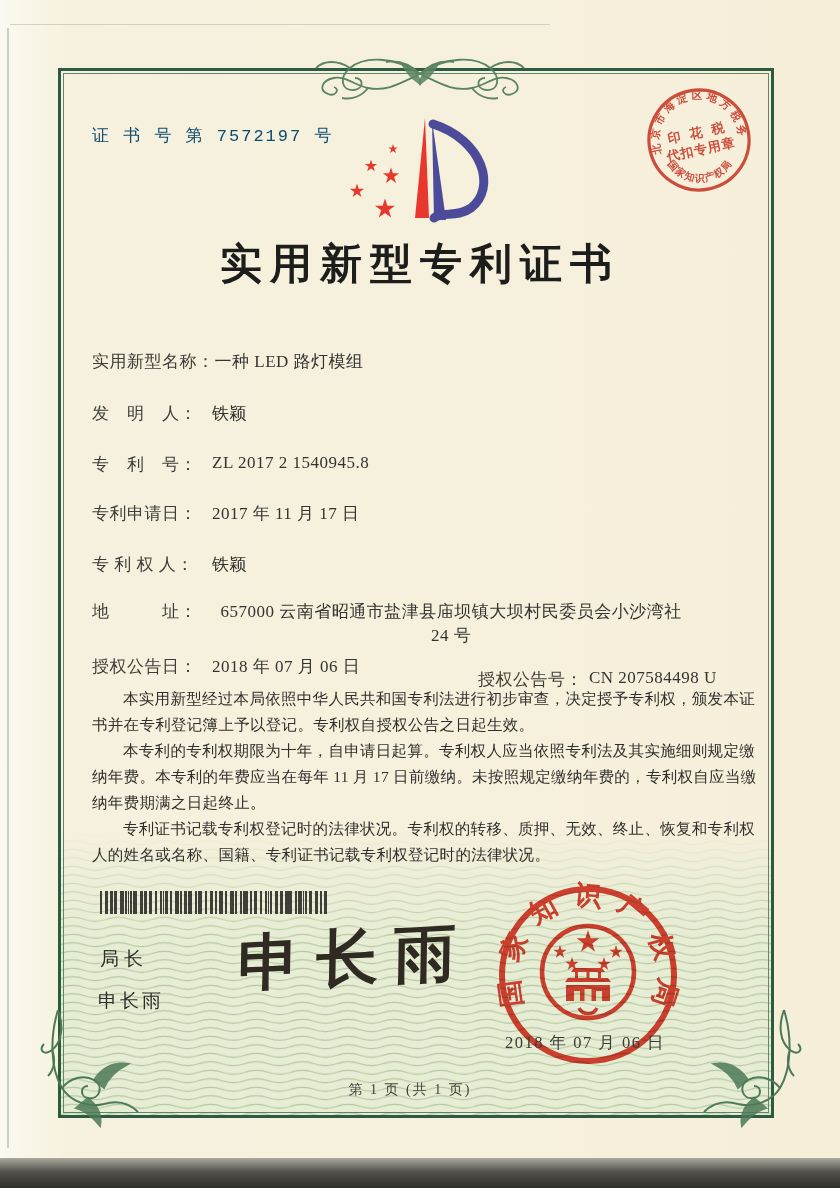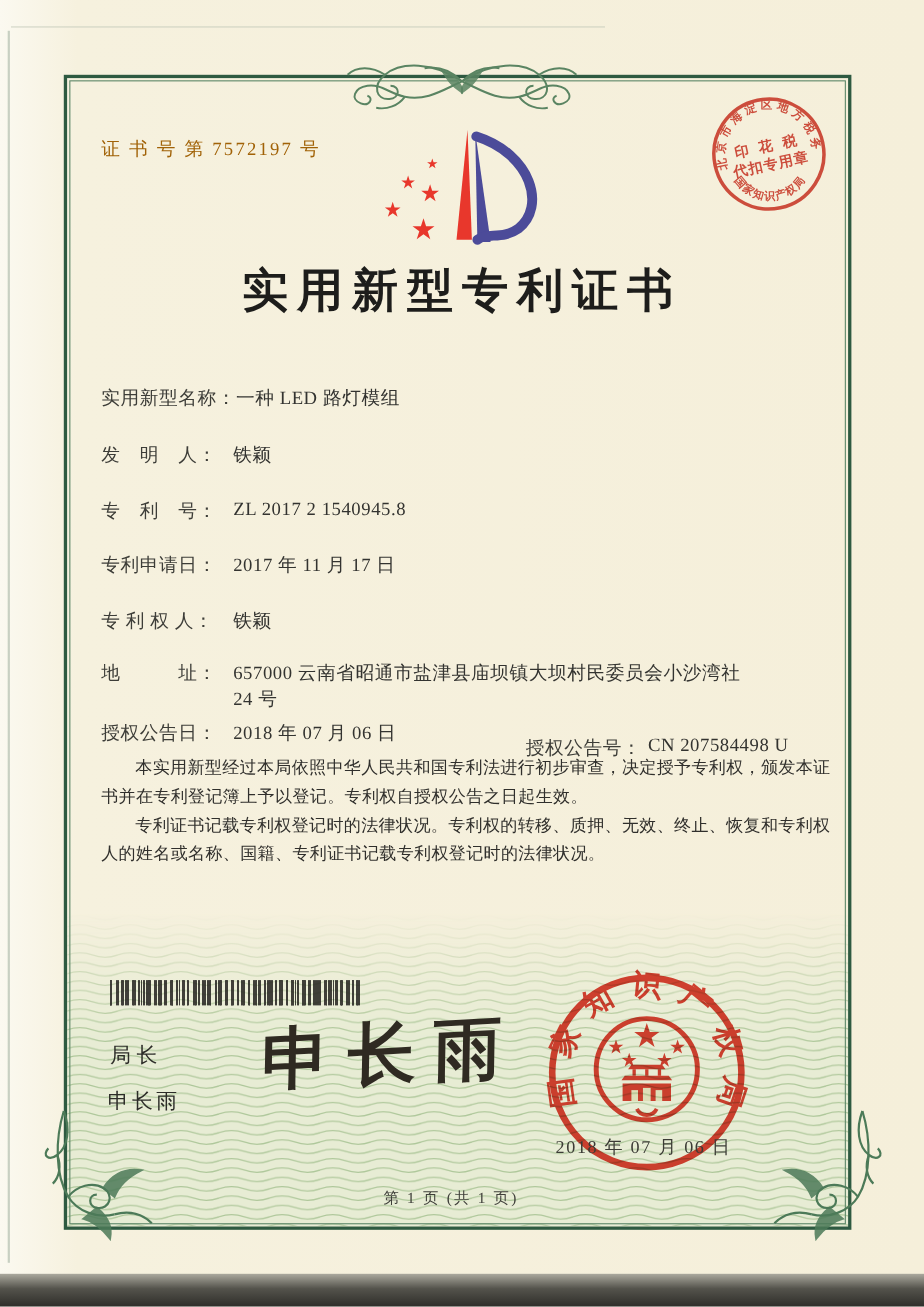--- a/index.html
+++ b/index.html
@@ -8,27 +8,27 @@
   #paper{position:absolute;left:0;top:0;width:840px;height:1162px;
          background:linear-gradient(90deg,#fbf9f0 0px,#f6f1de 70px,#f5efda 100%);}
   #edge-top{position:absolute;left:10px;top:24px;width:540px;height:1px;background:#c6cbbc;opacity:.8;}
   #book-edge{position:absolute;left:7px;top:28px;width:2px;height:1120px;background:#9fae9f;opacity:.55;}
   #scan-bottom{position:absolute;left:0;top:1158px;width:840px;height:30px;
          background:linear-gradient(#aba99e,#54534c 45%,#2e2d29);}
   #frame{position:absolute;left:58px;top:68px;width:716px;height:1050px;
          box-sizing:border-box;border:3px solid #2e5a41;}
   #frame-inner{position:absolute;inset:2px;border:1px solid #5d8768;}
   .abs{position:absolute;}
-  #cert-no{left:92px;top:124px;font-size:17px;letter-spacing:2px;color:#a16207;}
+  #cert-no{left:92px;top:124px;font-size:17px;letter-spacing:2px;color:#0c4a6e;font-family:Liberation Mono, monospace;}
   #title{left:0;top:236px;width:100%;text-align:center;font-size:42px;font-weight:700;
          letter-spacing:8px;color:#1d1d1b;}
   .frow{position:absolute;left:92px;font-size:17px;color:#39393676;color:#3a3a36;letter-spacing:.5px;}
   .flabel{display:inline-block;min-width:120px;vertical-align:top;color:#3d3d38;}
   .fvalue{display:inline-block;vertical-align:top;color:#333330;}
-  .addr .fvalue{width:478px;line-height:24px;}
+  .addr .fvalue{width:478px;line-height:24px;text-align:center;}
   #paras{position:absolute;left:92px;top:686px;width:670px;font-family:Liberation Serif, serif;}
   #paras p{margin:0;font-size:15.5px;line-height:26px;text-indent:2em;color:#302f2c;letter-spacing:.3px;}
   #barcode{position:absolute;left:100px;top:891px;width:230px;height:23px;
     background:
       repeating-linear-gradient(90deg,#23211e 0 2px,rgba(0,0,0,0) 2px 5px),
       repeating-linear-gradient(90deg,#23211e 0 1px,rgba(0,0,0,0) 1px 7px),
       repeating-linear-gradient(90deg,#23211e 0 2px,rgba(0,0,0,0) 2px 11px);
     opacity:.85;}
   #signer-title{left:100px;top:946px;font-size:19px;letter-spacing:5px;color:#2c2c28;}
   #signer-name{left:98px;top:988px;font-size:19px;letter-spacing:3px;color:#2c2c28;}
@@ -170,20 +170,21 @@
   </div>
   <div class="frow z1" style="top:655px">
     <span class="flabel">授权公告日：</span><span class="fvalue">2018 年 07 月 06 日</span>
   </div>
   <div class="frow z1" style="top:668px;left:478px">
     <span class="flabel" style="min-width:0;margin-right:6px">授权公告号：</span><span class="fvalue">CN 207584498 U</span>
   </div>
 
   <div id="paras" class="z1">
     <p>本实用新型经过本局依照中华人民共和国专利法进行初步审查，决定授予专利权，颁发本证书并在专利登记簿上予以登记。专利权自授权公告之日起生效。</p>
+    <p>本专利的专利权期限为十年，自申请日起算。专利权人应当依照专利法及其实施细则规定缴纳年费。本专利的年费应当在每年 11 月 17 日前缴纳。未按照规定缴纳年费的，专利权自应当缴纳年费期满之日起终止。</p>
     <p>专利证书记载专利权登记时的法律状况。专利权的转移、质押、无效、终止、恢复和专利权人的姓名或名称、国籍、专利证书记载专利权登记时的法律状况。</p>
   </div>
 
   <div id="barcode" class="z1"></div>
 
   <div id="signer-title" class="abs z1">局长</div>
   <div id="signer-name" class="abs z1">申长雨</div>
   <div id="signature" class="abs z1">申长雨</div>
 
   <svg id="official-seal" class="abs" width="190" height="190">

